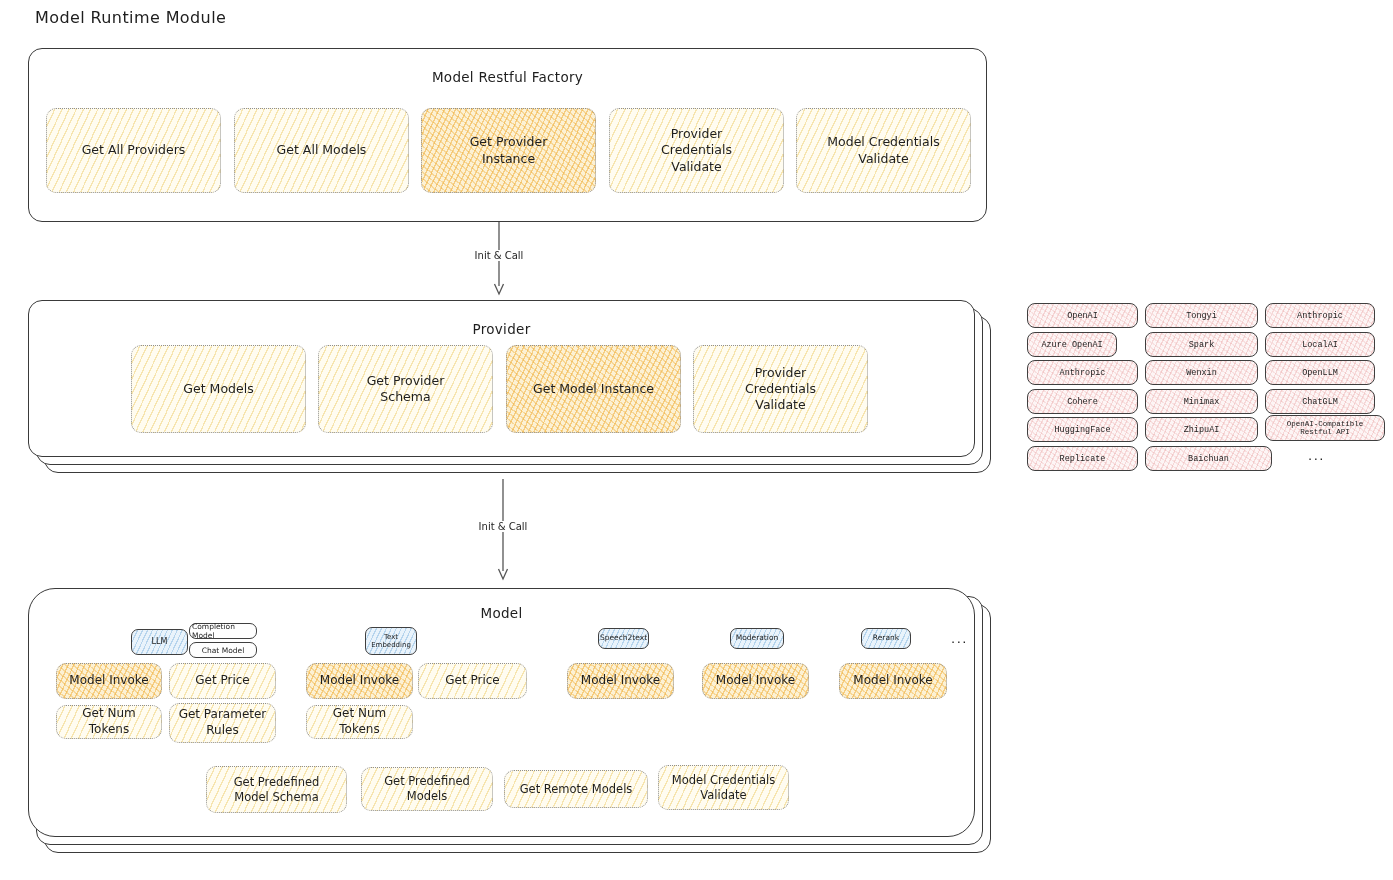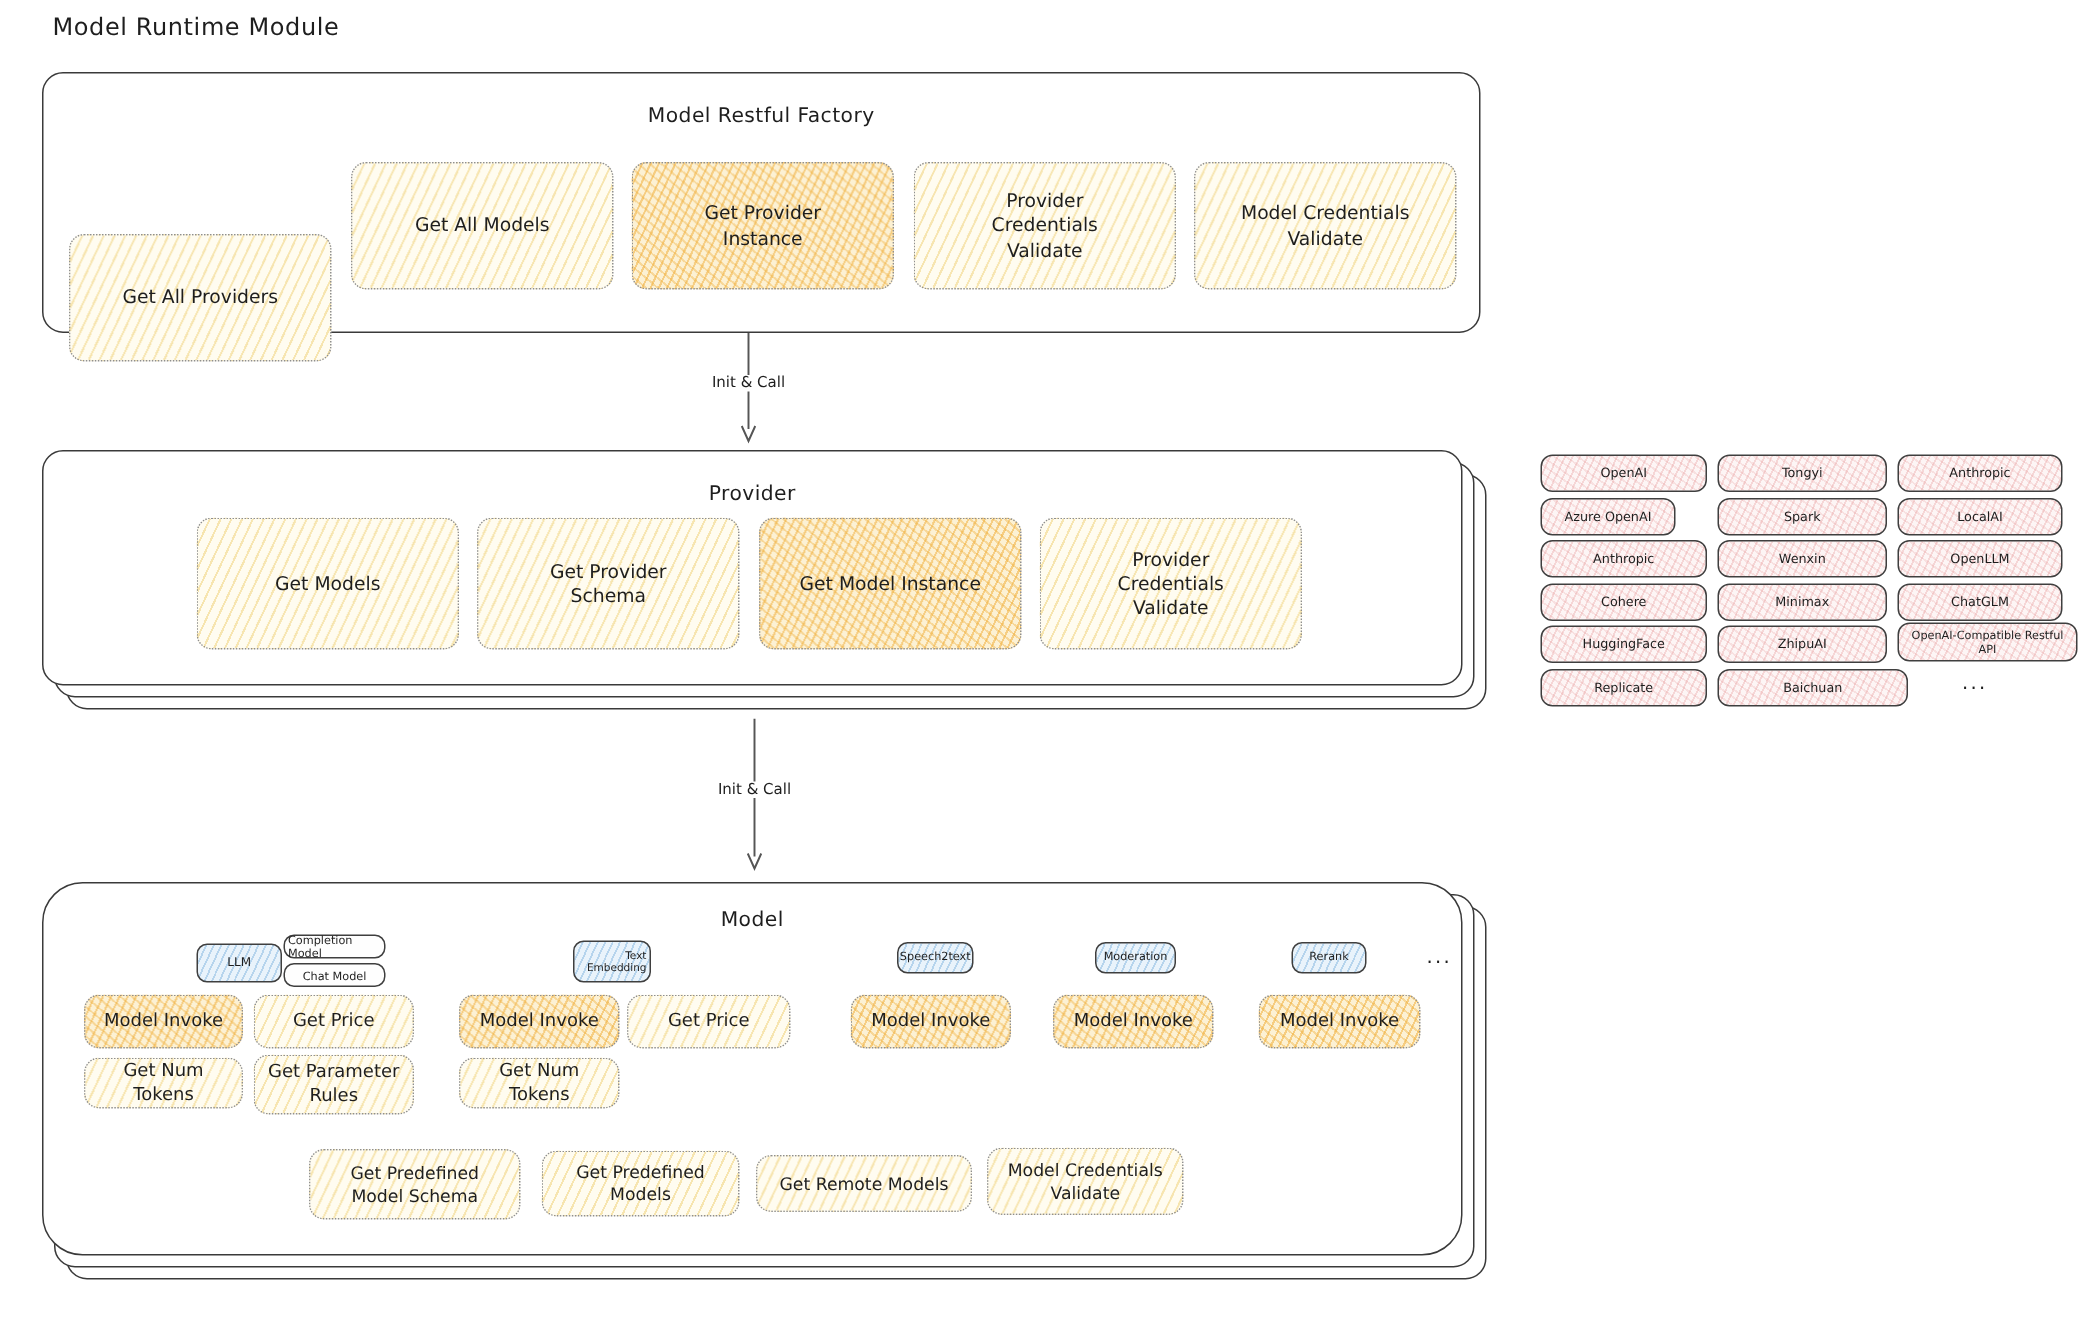--- a/index.html
+++ b/index.html
@@ -42,21 +42,21 @@
       repeating-linear-gradient(115deg, rgba(230,150,150,.32) 0px, rgba(230,150,150,.32) 1.2px, transparent 1.2px, transparent 4.5px),
       repeating-linear-gradient(35deg, rgba(230,150,150,.22) 0px, rgba(230,150,150,.22) 1.2px, transparent 1.2px, transparent 4.5px);
   }
   .fill-blue{
     background-color:#e9f3fb;
     background-image:repeating-linear-gradient(115deg, rgba(120,175,220,.45) 0px, rgba(120,175,220,.45) 1.2px, transparent 1.2px, transparent 4.5px);
   }
   .chip{
     position:absolute;display:flex;align-items:center;justify-content:center;
     border:1.4px solid #3f3f3f;border-radius:8px;font-size:8.5px;text-align:center;
-    box-sizing:border-box;padding:1px 3px;
+    box-sizing:border-box;padding:1px 3px;font-family:Liberation Mono, monospace;
   }
   .chip.tiny{font-size:7.5px;}
   .badge{
     position:absolute;display:flex;align-items:center;justify-content:center;
     border:1.4px solid #3f3f3f;border-radius:7px;font-size:8px;text-align:center;line-height:1.15;
     box-sizing:border-box;padding:1px 2px;
   }
   .badge-white{
     position:absolute;display:flex;align-items:center;justify-content:center;
     background:#fefefe;border:1.2px solid #3f3f3f;border-radius:7px;font-size:7.5px;
@@ -70,21 +70,21 @@
 </style>
 </head>
 <body>
 
 <div class="canvas">
 
   <div class="diagram-title">Model Runtime Module</div>
 
   <div class="bigbox mainbox" style="left:28px;top:48px;width:957px;height:172px;">
     <div class="box-title" style="top:20px;">Model Restful Factory</div>
-    <div class="btn fill-yellow" style="left:17px;top:59px;width:175px;height:85px;margin-top:48px;">Get All Providers</div>
+    <div class="btn fill-yellow" style="left:17px;top:59px;width:175px;height:85px;">Get All Providers</div>
     <div class="btn fill-yellow" style="left:205px;top:59px;width:175px;height:85px;">Get All Models</div>
     <div class="btn fill-orange" style="left:392px;top:59px;width:175px;height:85px;">Get Provider Instance</div>
     <div class="btn fill-yellow" style="left:580px;top:59px;width:175px;height:85px;">Provider Credentials Validate</div>
     <div class="btn fill-yellow" style="left:767px;top:59px;width:175px;height:85px;">Model Credentials Validate</div>
   </div>
 
   <svg class="abs" style="left:490px;top:221px;z-index:1;" width="18" height="76">
     <line x1="9" y1="0" x2="9" y2="65" stroke="#555555" stroke-width="1.3"></line>
     <polyline points="4.5,63 9,73 13.5,63" fill="none" stroke="#555555" stroke-width="1.3"></polyline>
   </svg>
@@ -128,21 +128,21 @@
   <div class="arrow-label" style="left:503px;top:521px;">Init &amp; Call</div>
 
   <div class="bigbox stack" style="left:44px;top:604px;width:945px;height:247px;"></div>
   <div class="bigbox stack" style="left:36px;top:596px;width:945px;height:247px;"></div>
   <div class="bigbox mainbox" style="left:28px;top:588px;width:945px;height:247px;border-radius:27px;">
     <div class="box-title" style="top:16px;">Model</div>
 
     <div class="badge fill-blue" style="left:102px;top:40px;width:57px;height:26px;">LLM</div>
     <div class="badge-white" style="left:160px;top:34px;width:68px;height:16px;">Completion Model</div>
     <div class="badge-white" style="left:160px;top:53px;width:68px;height:16px;">Chat Model</div>
-    <div class="badge fill-blue" style="left:353px;top:38px;width:52px;height:28px;font-size:7px;text-align:right;">Text Embedding</div>
+    <div class="badge fill-blue" style="left:336px;top:38px;width:52px;height:28px;font-size:7px;">Text Embedding</div>
     <div class="badge fill-blue" style="left:569px;top:39px;width:51px;height:21px;font-size:7.5px;">Speech2text</div>
     <div class="badge fill-blue" style="left:701px;top:39px;width:54px;height:21px;font-size:7.5px;">Moderation</div>
     <div class="badge fill-blue" style="left:832px;top:39px;width:50px;height:21px;font-size:7.5px;">Rerank</div>
     <div class="dots" style="left:922px;top:42px;">...</div>
 
     <div class="btn small fill-orange" style="left:27px;top:74px;width:106px;height:36px;">Model Invoke</div>
     <div class="btn small fill-yellow" style="left:140px;top:74px;width:107px;height:36px;">Get Price</div>
     <div class="btn small fill-yellow" style="left:27px;top:116px;width:106px;height:34px;">Get Num Tokens</div>
     <div class="btn small fill-yellow" style="left:140px;top:114px;width:107px;height:40px;">Get Parameter Rules</div>
 

